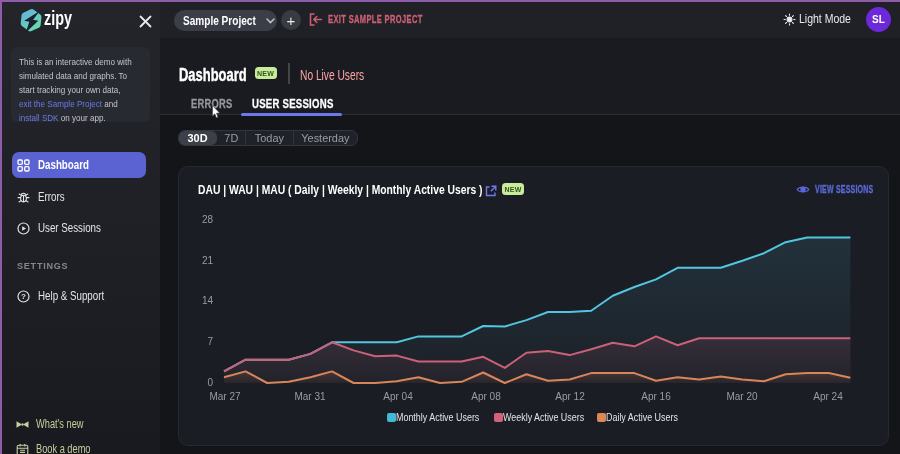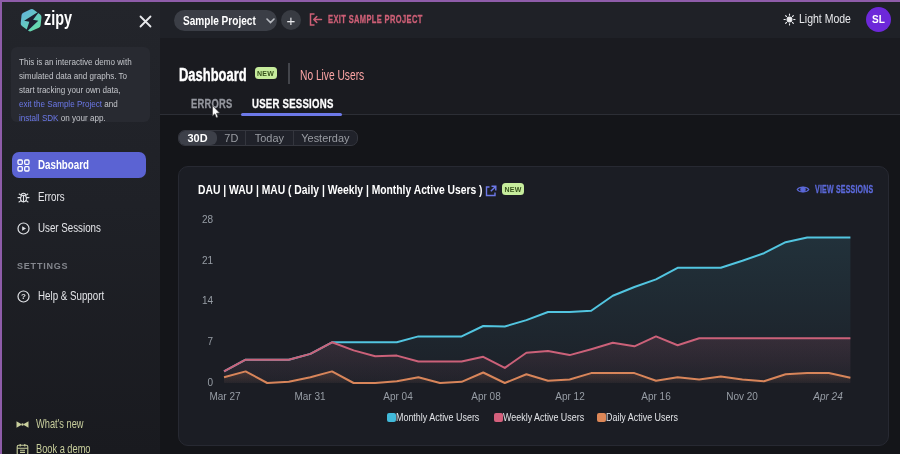--- a/index.html
+++ b/index.html
@@ -236,22 +236,22 @@
   <div class="ylab abs" style="left:195px; top:295px;">14</div>
   <div class="ylab abs" style="left:195px; top:336px;">7</div>
   <div class="ylab abs" style="left:195px; top:377px;">0</div>
 
   <div class="xlab abs" style="left:203px; top:391px;">Mar 27</div>
   <div class="xlab abs" style="left:288px; top:391px;">Mar 31</div>
   <div class="xlab abs" style="left:376px; top:391px;">Apr 04</div>
   <div class="xlab abs" style="left:464px; top:391px;">Apr 08</div>
   <div class="xlab abs" style="left:548px; top:391px;">Apr 12</div>
   <div class="xlab abs" style="left:634px; top:391px;">Apr 16</div>
-  <div class="xlab abs" style="left:720px; top:391px;">Nov 20</div>
-  <div class="xlab abs" style="left:806px; top:391px;font-style:italic;">Apr 24</div>
+  <div class="xlab abs" style="left:720px; top:391px;">Mar 20</div>
+  <div class="xlab abs" style="left:806px; top:391px;">Apr 24</div>
 
   <svg class="abs" style="left:178px; top:166px;" width="710" height="278" viewBox="178 166 710 278">
     <defs>
       <linearGradient id="gc" x1="0" y1="0" x2="0" y2="1">
         <stop offset="0" stop-color="#52c5e0" stop-opacity="0.12"></stop>
           <stop offset="1" stop-color="#52c5e0" stop-opacity="0.02"></stop>
       </linearGradient>
       <linearGradient id="gp" x1="0" y1="0" x2="0" y2="1">
         <stop offset="0" stop-color="#d4607c" stop-opacity="0.14"></stop>
           <stop offset="1" stop-color="#d4607c" stop-opacity="0.03"></stop>

